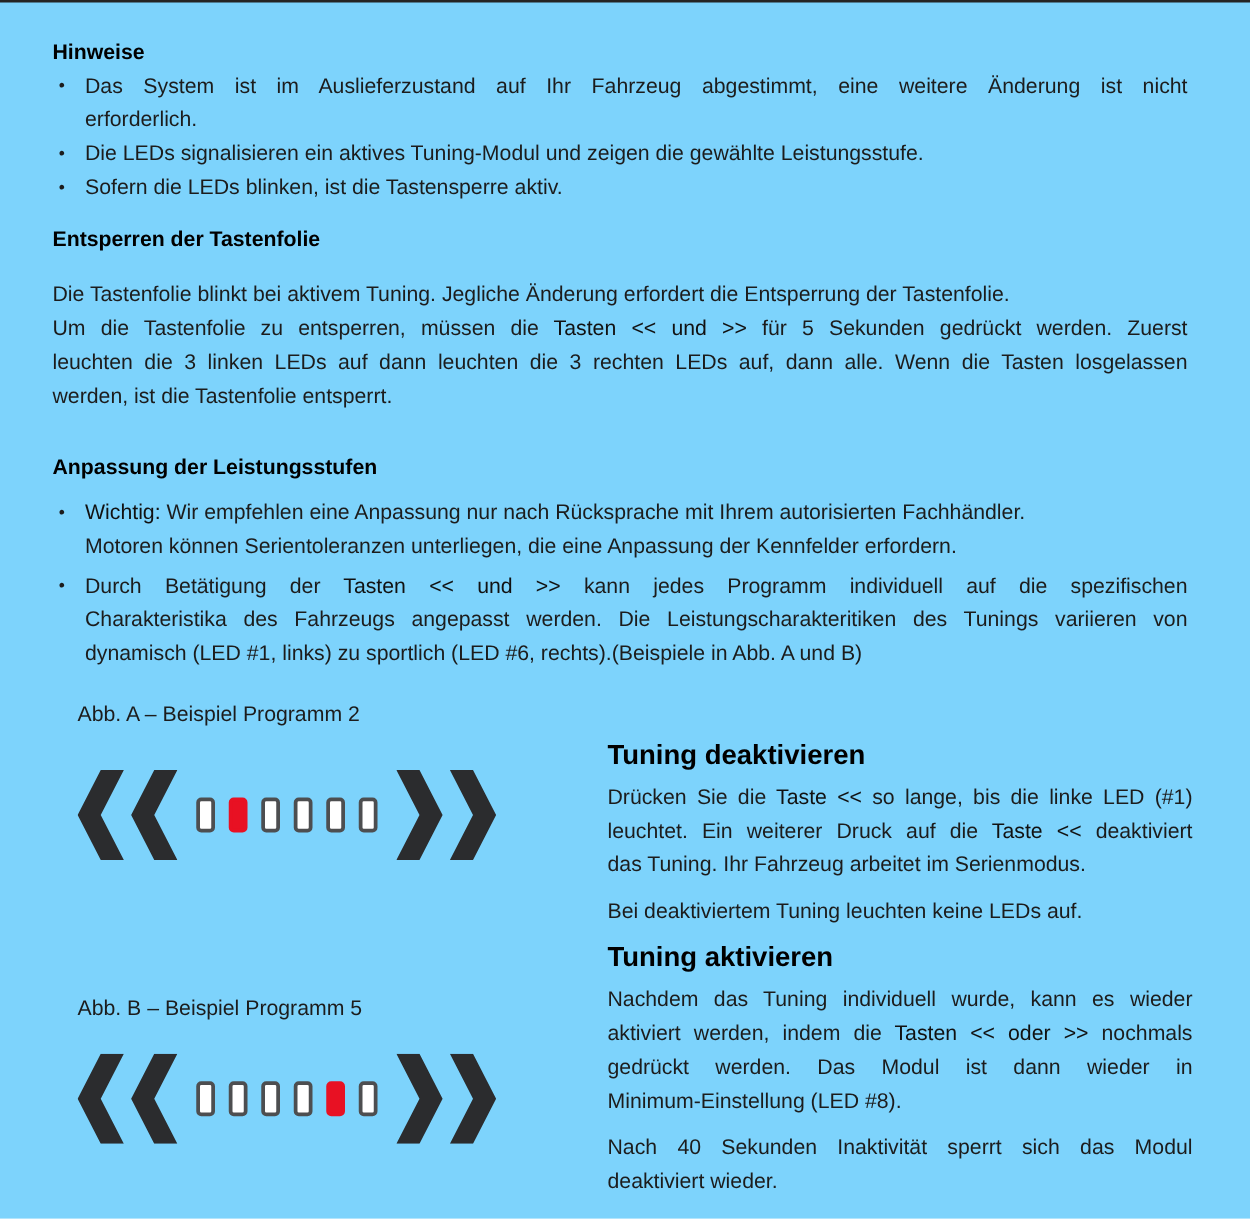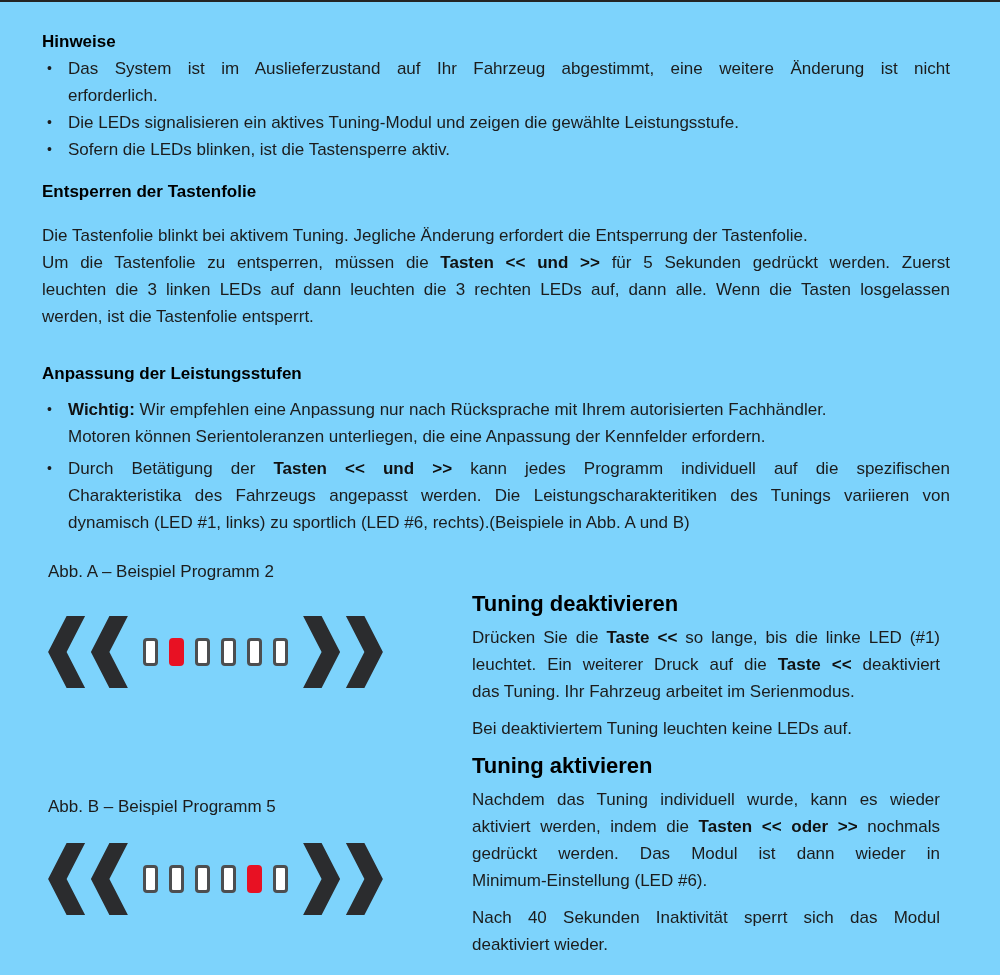--- a/index.html
+++ b/index.html
@@ -21,31 +21,31 @@
     overflow:hidden;
   }
   .top-edge{position:absolute;top:0;left:0;right:0;height:2px;background:#242424;}
   h3{font-size:17px;line-height:27px;font-weight:bold;color:#000;margin:0;}
   h4{font-size:22px;line-height:27px;font-weight:bold;color:#000;margin:0 0 7px 0;}
   .mt15{margin-top:15px;}
   .mt17{margin-top:17px;}
   .mt30{margin-top:30px;}
   .ln{display:block;}
   .stretch{text-align:justify;text-align-last:justify;}
-  b{font-weight:bold;color:#111;}
+  b{font-weight:normal;color:#111;}
   ul.bullets{list-style:none;margin:0;padding:0;}
   ul.bullets li{position:relative;padding-left:26px;}
   ul.bullets li::before{
     content:"\2022";
     position:absolute;left:5px;top:0;
     font-size:14px;color:var(--text);
   }
   ul.mt9{margin-top:9px;}
   li.mt5{margin-top:5px;}
-  .bottom{position:relative;margin-top:22px;height:417px;}
+  .bottom{position:relative;margin-top:22px;height:417px;margin-left:14px;}
   .fig-label{position:absolute;left:6px;}
   .lbl-a{top:0;}
   .lbl-b{top:235px;}
   .figure{position:absolute;left:6px;display:flex;align-items:center;gap:15px;}
   .fig-a{top:58px;}
   .fig-b{top:285px;}
   .chev{width:80px;height:72px;display:block;}
   .chev polygon{fill:var(--chevron);}
   .led-row{display:flex;align-items:center;gap:11px;}
   .led{width:15px;height:28px;border:3px solid var(--led-border);border-radius:4px;background:#fff;}
@@ -146,21 +146,21 @@
         <span class="ln"><span>das Tuning. Ihr Fahrzeug arbeitet im Serienmodus.</span></span>
       </p>
       <p>
         <span class="ln"><span>Bei deaktiviertem Tuning leuchten keine LEDs auf.</span></span>
       </p>
       <h4>Tuning aktivieren</h4>
       <p>
         <span class="ln stretch"><span>Nachdem das Tuning individuell wurde, kann es wieder</span></span>
         <span class="ln stretch"><span>aktiviert werden, indem die </span><b>Tasten &lt;&lt; oder &gt;&gt;</b><span> nochmals</span></span>
         <span class="ln stretch"><span>gedrückt werden. Das Modul ist dann wieder in</span></span>
-        <span class="ln"><span>Minimum-Einstellung (LED #6).</span></span>
+        <span class="ln"><span>Minimum-Einstellung (LED #8).</span></span>
       </p>
       <p>
         <span class="ln stretch"><span>Nach 40 Sekunden Inaktivität sperrt sich das Modul</span></span>
         <span class="ln"><span>deaktiviert wieder.</span></span>
       </p>
     </div>
 
   </div>
 </div>
 

